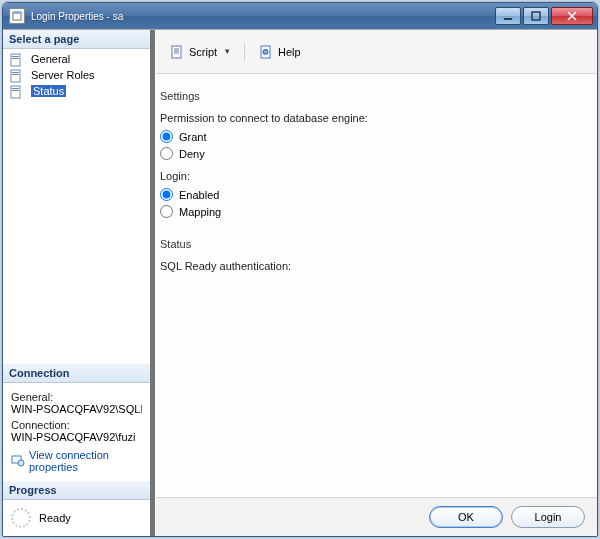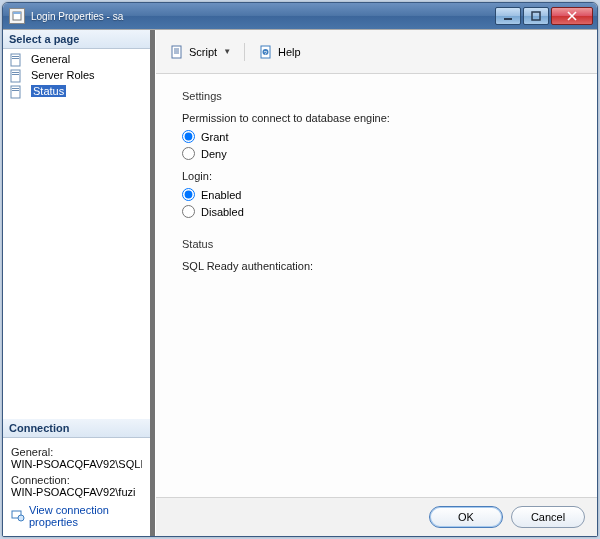--- a/index.html
+++ b/index.html
@@ -147,21 +147,21 @@
   .tool-btn {
     display: flex; align-items: center; gap: 4px;
     padding: 2px 4px;
     cursor: pointer;
     border: 1px solid transparent;
     border-radius: 2px;
   }
   .tool-btn .ic { width: 16px; height: 16px; display:inline-flex; align-items:center; justify-content:center; }
   .dropdown-arrow { font-size: 8px; color: #444; margin-left:2px;}
   .content {
-    flex: 1; padding: 10px 26px; overflow: auto;
+    flex: 1; padding: 10px 4px; overflow: auto;
   }
   .group-title {
     color: #333;
     margin: 6px 0 8px 0;
   }
   .indent1 { margin-left: 20px; }
   .indent2 { margin-left: 40px; }
   .field-label { margin: 10px 0 6px 0; color: #222; }
   .radio-row, .check-row {
     display: flex; align-items: center; gap: 6px;
@@ -272,20 +272,27 @@
           <div class="link">
             <span class="pg-icon"><svg width="14" height="14">
                   <rect x="1" y="3" width="9" height="7" fill="#fff" stroke="#3e7ec0"></rect>
                   <circle cx="10" cy="10" r="3" fill="#d3e7fb" stroke="#3e7ec0"></circle>
                 </svg></span>
             <span>View connection properties</span>
           </div>
         </div>
       </div>
 
+      <div class="prog-section">
+        <div class="panel-header">Progress</div>
+        <div class="prog-body">
+          <div class="spinner"></div>
+          <span>Ready</span>
+        </div>
+      </div>
     </div>
 
     <div class="right">
       <div class="toolbar">
         <div class="tool-btn">
           <span class="ic">
               <svg width="14" height="14">
                 <rect x="2" y="1" width="9" height="12" fill="#fff" stroke="#5b7aa8"></rect>
                 <path d="M4 4h5M4 6h5M4 8h5" stroke="#5b7aa8"></path>
               </svg>
@@ -319,30 +326,30 @@
           <span>Deny</span>
         </div>
 
         <div class="indent1 field-label">Login:</div>
         <div class="indent2 radio-row">
           <input type="radio" name="login" checked="" style="">
           <span>Enabled</span>
         </div>
         <div class="indent2 radio-row">
           <input type="radio" name="login" style="">
-          <span>Disabled</span>
+          <span>Mapping</span>
         </div>
 
         <div class="group-title" style="margin-top:20px">Status</div>
         <div class="indent1 field-label">SQL Ready authentication:</div>
       </div>
 
       <div class="btn-row">
         <button class="btn primary">
             <span>OK</span>
           </button>
         <button class="btn">
-            <span>Cancel</span>
+            <span>Login</span>
           </button>
       </div>
     </div>
   </div>
 </div>
 
 </body></html>

